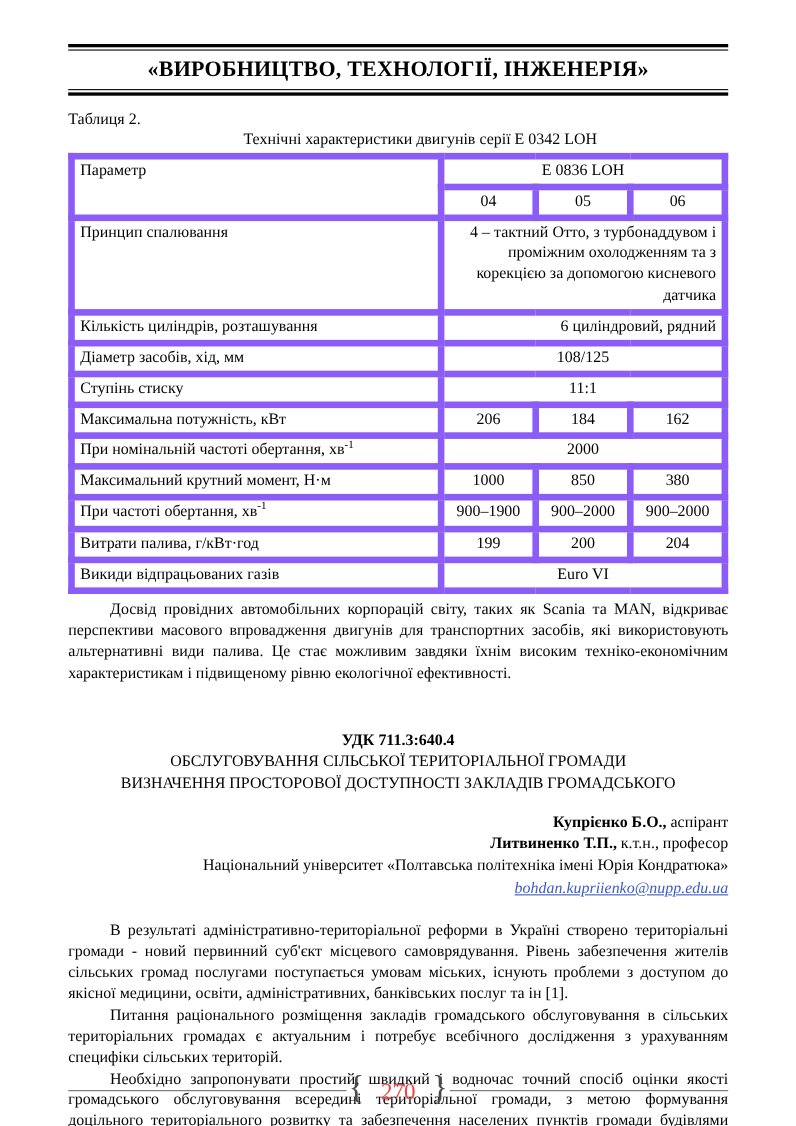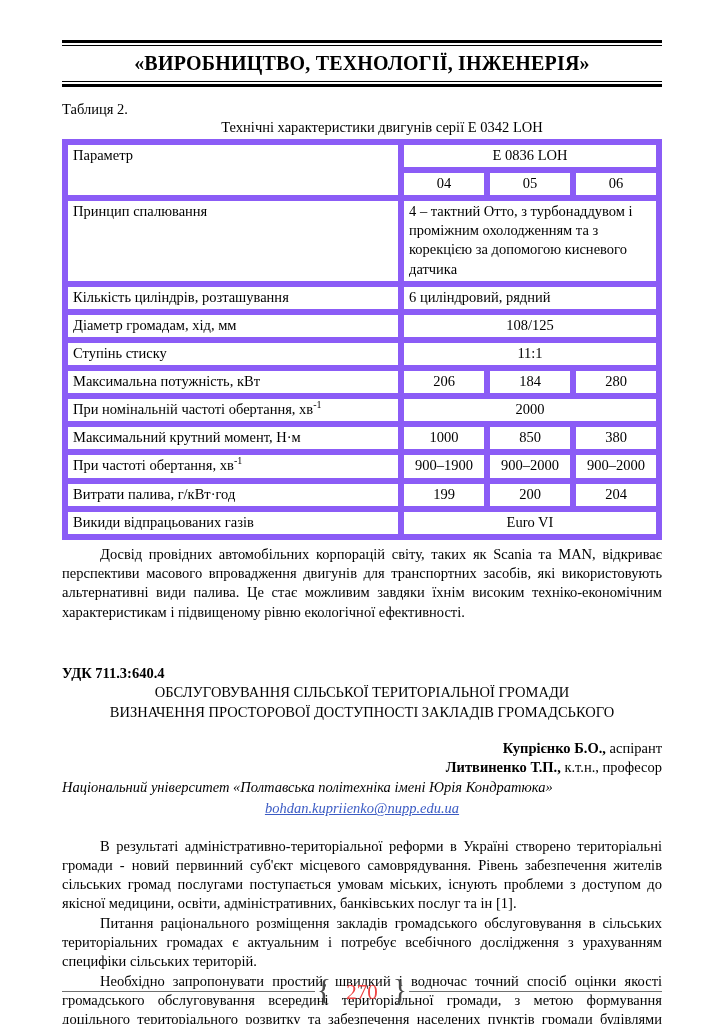--- a/index.html
+++ b/index.html
@@ -67,21 +67,21 @@
   }
   table.spec td, table.spec th {
     border: 6px solid #8b5cf6;
     padding: 1px 5px 2px 5px;
     font-weight: normal;
     vertical-align: top;
     line-height: 1.32;
   }
   td.param { text-align: left; }
   td.ctr   { text-align: center; }
-  td.val-left { text-align: left; margin-top: 40px; }
+  td.val-left { text-align: right; margin-top: 40px; }
   .sup { font-size: 10px; vertical-align: super; line-height: 0; }
 
   
   p.body {
     font-size: 14.5px;
     text-align: justify;
     text-justify: inter-word;
     margin: 0;
     line-height: 1.33;
     text-indent: 38px;
@@ -104,42 +104,43 @@
     line-height: 1.33;
     text-indent: 38px;
   }
 
   
   .udc {
     font-size: 14.5px;
     font-weight: bold;
     margin-top: 42px;
     line-height: 1.3;
+    text-align: center;
   }
   .art-title {
     font-size: 14.5px;
     text-align: center;
     line-height: 1.3;
     margin-top: 1px;
     padding: 0 12px;
   }
   .authors {
     text-align: right;
     font-size: 14.5px;
     line-height: 1.33;
     margin-top: 17px;
   }
   .authors .name { font-weight: bold; }
   .affil {
-    font-size: 14.5px;
-    font-style: italic;
+    text-align: right;
+    font-size: 14.5px;
     line-height: 1.33;
     margin-top: 1px;
   }
-  .email-line { text-align: center; line-height: 1.33; margin-top: 0px; font-family: Liberation Serif, serif; }
+  .email-line { text-align: right; line-height: 1.33; margin-top: 0px; font-family: Liberation Serif, serif; }
   .email {
     font-size: 14.5px;
     font-style: italic;
     color: #3b5bc4;
     text-decoration: underline;
   }
 
   .body-block { margin-top: 18px; }
 
   
@@ -205,32 +206,32 @@
 
       <tr>
         <td class="param">Принцип спалювання</td>
         <td class="val-left" colspan="3">4 – тактний Отто, з турбонаддувом і проміжним охолодженням та з корекцією за допомогою кисневого датчика</td>
       </tr>
       <tr>
         <td class="param">Кількість циліндрів, розташування</td>
         <td class="val-left" colspan="3">6 циліндровий, рядний</td>
       </tr>
       <tr>
-        <td class="param">Діаметр громадам, хід, мм</td>
+        <td class="param">Діаметр засобів, хід, мм</td>
         <td class="ctr" colspan="3">108/125</td>
       </tr>
       <tr>
         <td class="param">Ступінь стиску</td>
         <td class="ctr" colspan="3">11:1</td>
       </tr>
       <tr>
         <td class="param">Максимальна потужність, кВт</td>
         <td class="ctr">206</td>
         <td class="ctr">184</td>
-        <td class="ctr">280</td>
+        <td class="ctr">162</td>
       </tr>
       <tr>
         <td class="param"><span>При номінальній частоті обертання, хв</span><span class="sup">-1</span></td>
         <td class="ctr" colspan="3">2000</td>
       </tr>
       <tr>
         <td class="param">Максимальний крутний момент, Н·м</td>
         <td class="ctr">1000</td>
         <td class="ctr">850</td>
         <td class="ctr">380</td>

